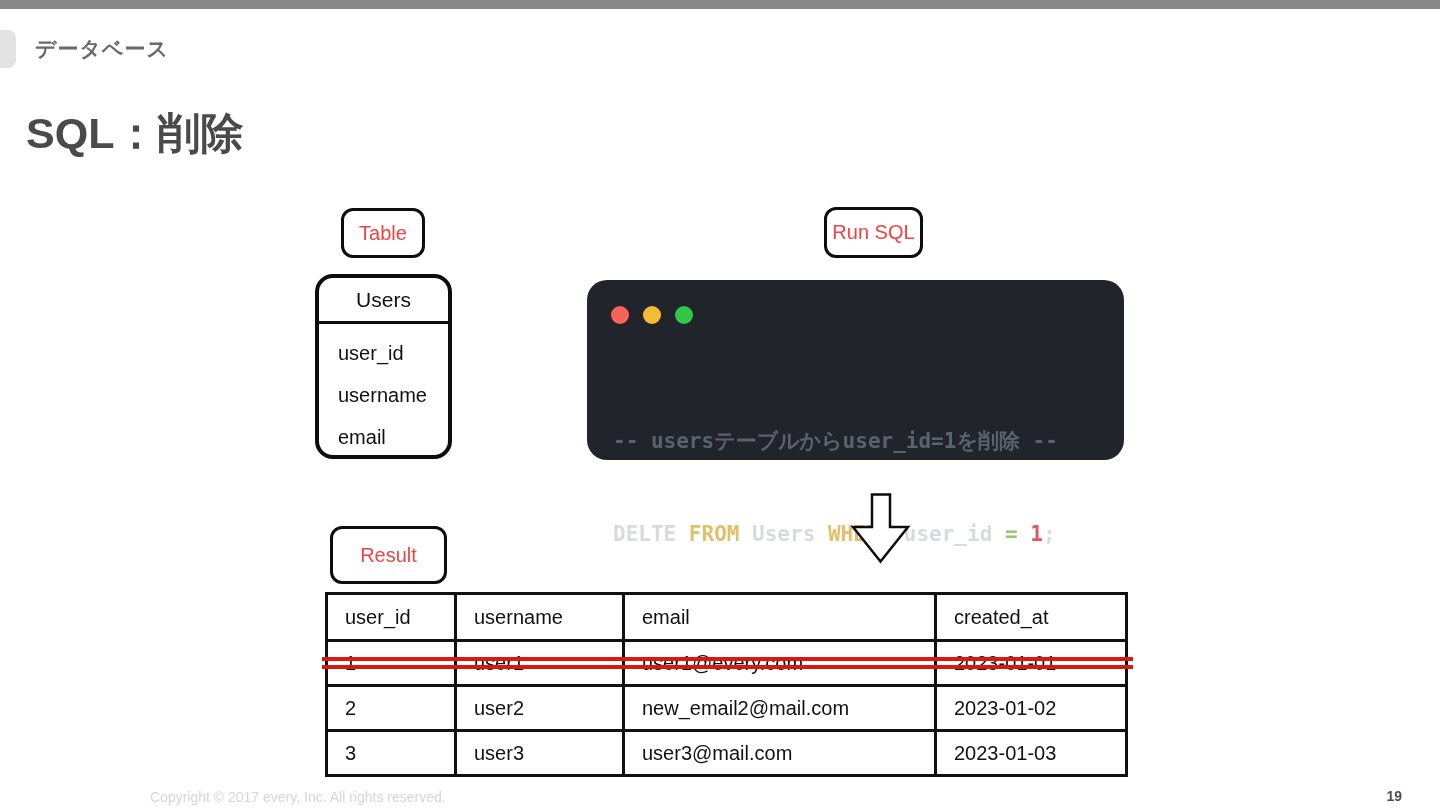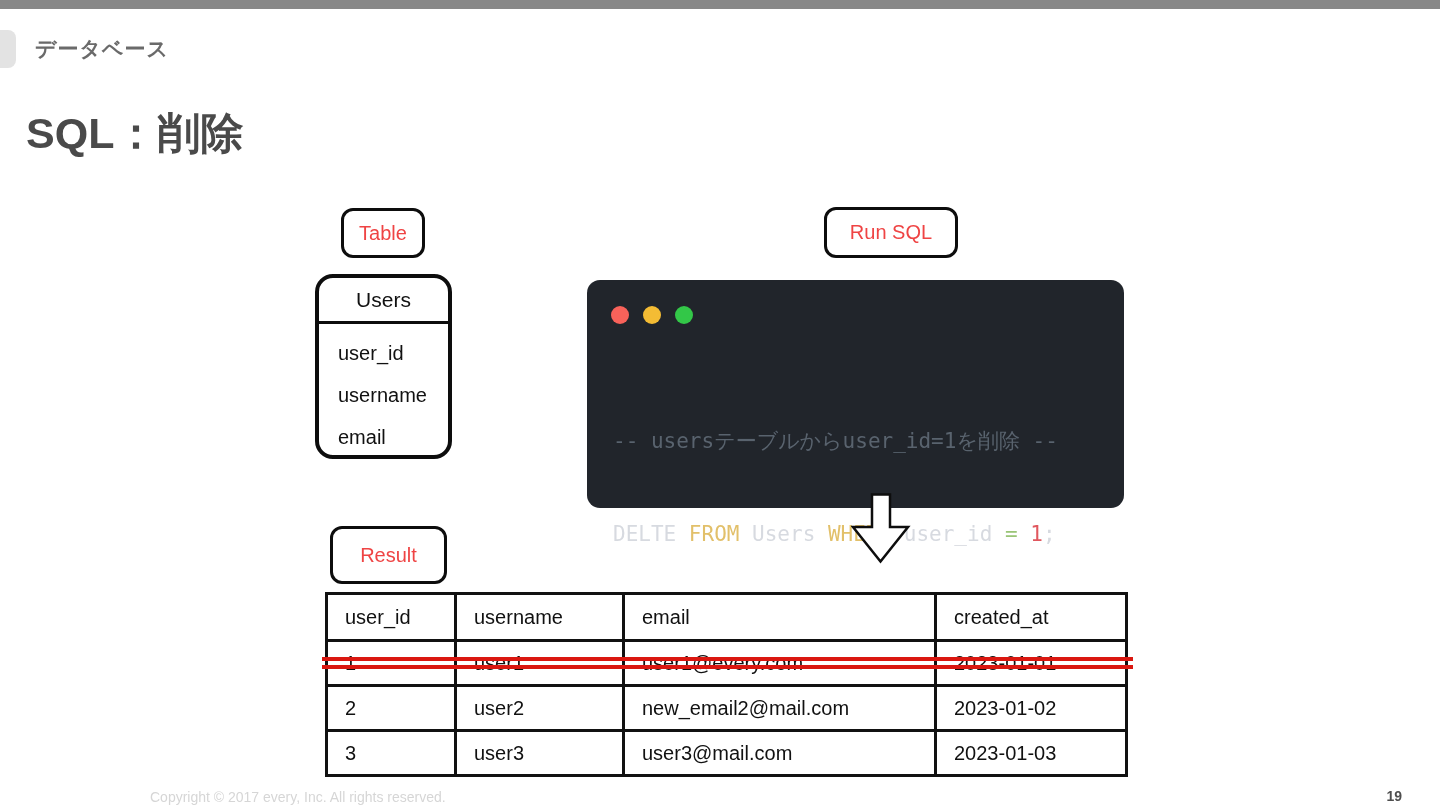--- a/index.html
+++ b/index.html
@@ -10,32 +10,32 @@
   
   .cat-tab{position:absolute;left:-10px;top:21px;width:26px;height:38px;background:#e3e3e3;border-radius:8px;}
   .cat-label{position:absolute;left:35px;top:26px;font-size:21px;font-weight:600;color:#6a6a6a;letter-spacing:1px;}
   .page-title{position:absolute;left:26px;top:96px;font-size:43px;font-weight:700;color:#4a4a4a;}
   
   .caption-box{
     position:absolute;border:3px solid #0d0d0d;border-radius:12px;background:#fff;
     display:flex;align-items:center;justify-content:center;font-size:20px;color:#ef4444;box-sizing:border-box;
   }
   #box-table{left:341px;top:199px;width:84px;height:50px;}
-  #box-runsql{left:824px;top:198px;width:134px;height:51px;}
+  #box-runsql{left:824px;top:198px;width:99px;height:51px;}
   #box-result{left:330px;top:517px;width:117px;height:58px;}
   
   .entity{
     position:absolute;left:315px;top:265px;width:137px;height:185px;background:#fff;
     border:4px solid #0d0d0d;border-radius:18px;box-sizing:border-box;
   }
   .entity-header{height:43px;border-bottom:3px solid #0d0d0d;display:flex;align-items:center;justify-content:center;font-size:21px;color:#111;}
   .entity-fields{padding:8px 0 0 19px;}
   .entity-field{height:42px;display:flex;align-items:center;font-size:20px;color:#111;}
   
-  .terminal{position:absolute;left:587px;top:271px;width:537px;height:228px;border-radius:13px;}
+  .terminal{position:absolute;left:587px;top:271px;width:537px;height:180px;border-radius:20px;font-weight:bold;}
   .traffic{position:absolute;left:24px;top:26px;display:flex;gap:14px;}
   .traffic span{width:18px;height:18px;border-radius:50%;display:block;}
   .term-text{position:absolute;left:26px;top:84px;font-family:"DejaVu Sans Mono",monospace;font-size:21px;line-height:31px;white-space:pre;}
   .code-line{white-space:pre;}
   
   .down-arrow{position:absolute;left:851px;top:484px;}
   
   .result-table{
     position:absolute;left:325px;top:583px;border-collapse:collapse;table-layout:fixed;width:800px;
     font-size:20px;color:#111;

